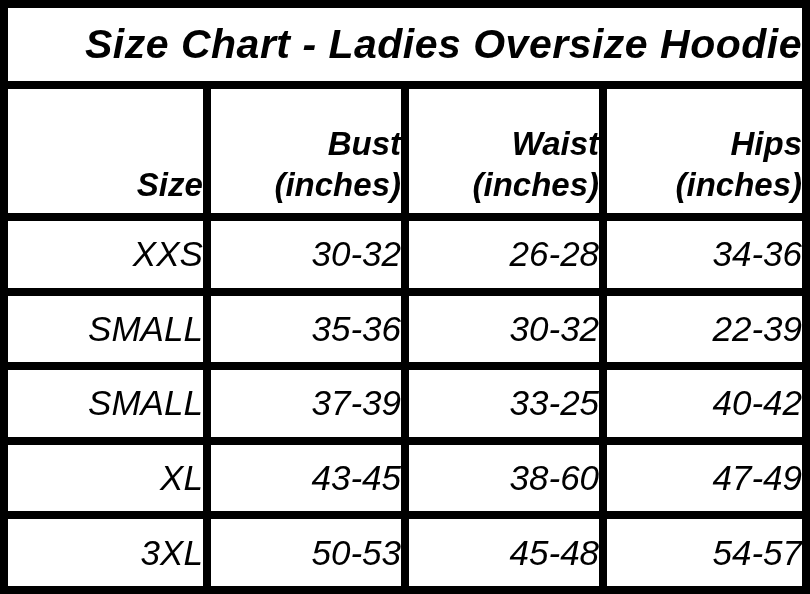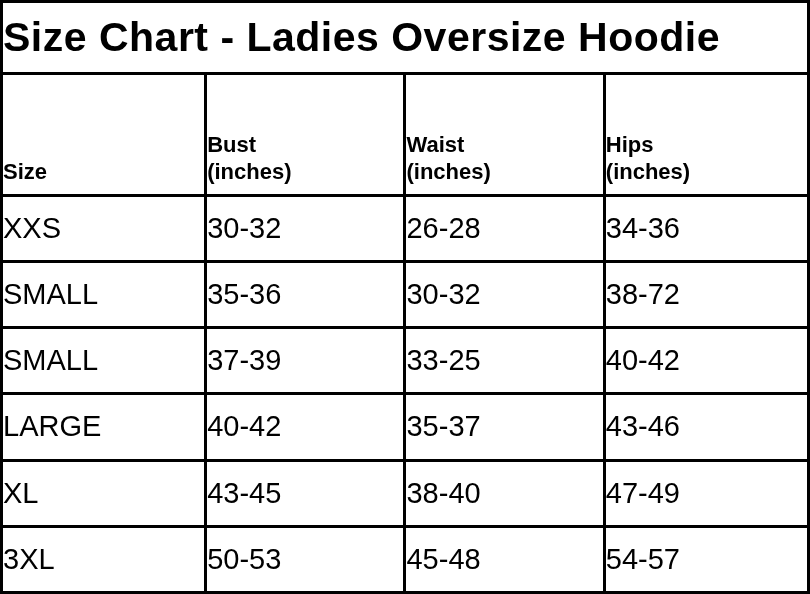--- a/index.html
+++ b/index.html
@@ -16,47 +16,48 @@
   }
   table.size-chart {
     width: 810px;
     height: 594px;
     border-collapse: collapse;
     table-layout: fixed;
     background: #ffffff;
     color: #000000;
   }
   table.size-chart td, table.size-chart th {
-    border: 3px solid #000000;
-    text-align: left;
+    border: 8px solid #000000;
+    text-align: right;
     padding: 0;
     overflow: hidden;
+    font-style: italic;
   }
   col.c-size  { width: 25.3%; }
   col.c-bust  { width: 24.7%; }
   col.c-waist { width: 24.7%; }
   col.c-hips  { width: 25.3%; }
 
   tr.title-row td {
     height: 59px;
     font-size: 41px;
     font-weight: bold;
     letter-spacing: 0.5px;
   }
   tr.header-row th {
     height: 94px;
-    font-size: 22px;
+    font-size: 33px;
     font-weight: bold;
     vertical-align: bottom;
     padding-bottom: 8px;
     line-height: 1.22;
   }
   tr.data-row td {
     height: 54px;
-    font-size: 29px;
+    font-size: 35px;
     font-weight: normal;
     vertical-align: middle;
   }
   .hdr-label, .hdr-unit { display: block; }
 </style>
 </head>
 <body>
 
 <div class="chart-wrap">
   <table class="size-chart">
@@ -93,38 +94,32 @@
     <tr class="data-row">
       <td>XXS</td>
       <td>30-32</td>
       <td>26-28</td>
       <td>34-36</td>
     </tr>
     <tr class="data-row">
       <td>SMALL</td>
       <td>35-36</td>
       <td>30-32</td>
-      <td>38-72</td>
+      <td>22-39</td>
     </tr>
     <tr class="data-row">
       <td>SMALL</td>
       <td>37-39</td>
       <td>33-25</td>
       <td>40-42</td>
     </tr>
     <tr class="data-row">
-      <td>LARGE</td>
-      <td>40-42</td>
-      <td>35-37</td>
-      <td>43-46</td>
-    </tr>
-    <tr class="data-row">
       <td>XL</td>
       <td>43-45</td>
-      <td>38-40</td>
+      <td>38-60</td>
       <td>47-49</td>
     </tr>
     <tr class="data-row">
       <td>3XL</td>
       <td>50-53</td>
       <td>45-48</td>
       <td>54-57</td>
     </tr>
   </tbody>
     </table>

